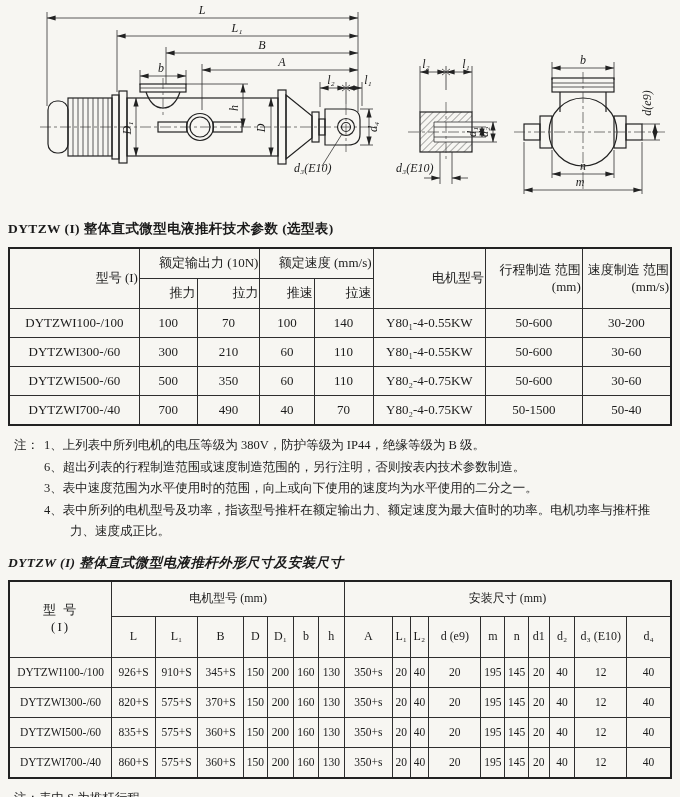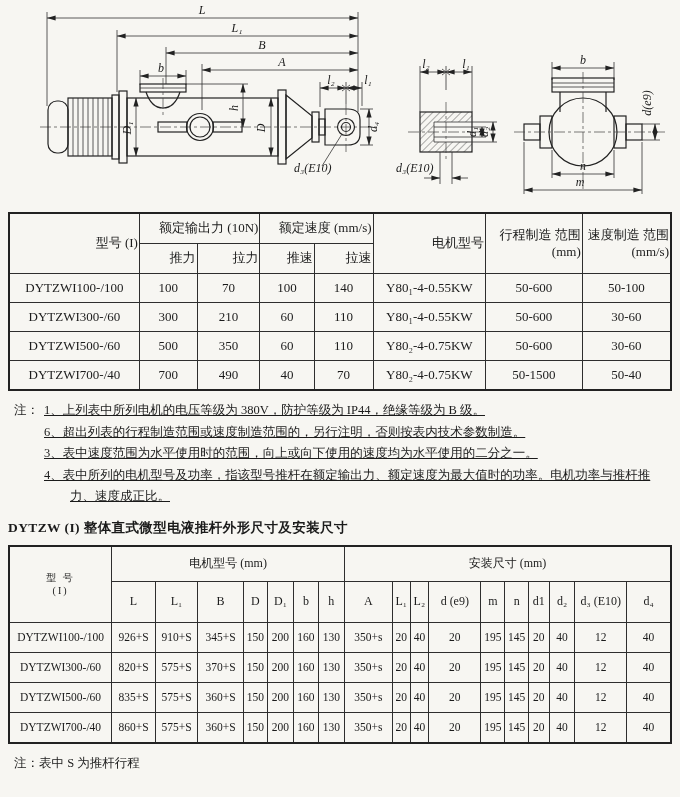--- a/index.html
+++ b/index.html
@@ -12,36 +12,36 @@
   .inner{padding:0 8px;}
   
   .drawing{display:block;}
   .outl{stroke:#222;stroke-width:1.2;fill:none;}
   .thin{stroke:#333;stroke-width:0.8;fill:none;}
   .dim{stroke:#333;stroke-width:0.8;fill:none;}
   .cl{stroke:#444;stroke-width:0.7;fill:none;stroke-dasharray:11 3 3 3;}
   .lbl{font:italic 12px "Liberation Serif","DejaVu Serif",serif;fill:#1a1a1a;}
   
   .sec-title{font-size:13.5px;font-weight:bold;letter-spacing:.4px;margin:8px 0 9px 0;}
-  .sec-title2{font-size:13.5px;font-weight:bold;letter-spacing:.4px;margin:11px 0 8px 0;}
+  .sec-title2{font-size:13.5px;font-weight:bold;letter-spacing:.4px;margin:11px 0 8px 0;font-style:italic;}
   
   table{border-collapse:collapse;table-layout:fixed;width:664px;background:transparent;}
   .t1,.t2{border:2px solid #222;}
   th,td{border:1px solid #2e2e2e;text-align:center;vertical-align:middle;font-weight:normal;padding:0 1px;}
   .t1 th{font-size:13px;height:29px;line-height:1.25;text-align:right;}
   .t1 td{font-size:13px;height:28px;}
   .t2 th{font-size:12px;line-height:1.3;}
   .t2 .grp-row th{height:34px;}
   .t2 .col-row th{height:40px;}
   .t2 td{font-size:11.5px;height:29px;}
-  .t2 th.model-head{white-space:pre-line;font-size:10px;letter-spacing:2px;text-align:center;}
+  .t2 th.model-head{white-space:pre-line;font-size:13px;letter-spacing:2px;text-align:center;}
   
   .notes{position:relative;margin-top:9px;padding-left:36px;font-size:12.5px;line-height:21.5px;}
   .notes .prefix{position:absolute;left:6px;top:0;}
-  .note-line{padding-left:26px;text-indent:-26px;text-decoration:underline;}
+  .note-line{padding-left:26px;text-indent:-26px;}
   .bottom-note{margin-top:11px;padding-left:6px;font-size:12.5px;}
 </style>
 </head>
 <body>
 
 <div class="page">
 
   <svg class="drawing" width="680" height="212" viewBox="0 0 680 212">
     <defs>
       <marker id="arr" markerUnits="userSpaceOnUse" markerWidth="9" markerHeight="7.2" refX="8.6" refY="3.6" orient="auto-start-reverse">
@@ -206,20 +206,21 @@
       <text class="lbl" x="583" y="170" text-anchor="middle">n</text>
       <line class="thin" x1="524" y1="142" x2="524" y2="194"></line>
       <line class="thin" x1="642" y1="142" x2="642" y2="194"></line>
       <line class="dim" x1="524" y1="190" x2="642" y2="190" marker-start="url(#arr)" marker-end="url(#arr)"></line>
       <text class="lbl" x="580" y="186" text-anchor="middle">m</text>
     </g>
   </svg>
 
   <div class="inner">
 
+    <div class="sec-title">DYTZW (I) 整体直式微型电液推杆技术参数 (选型表)</div>
 
     <table class="t1">
       <colgroup>
         <col style="width:19.7%">
           <col style="width:8.7%">
           <col style="width:9.5%">
         <col style="width:8.2%">
           <col style="width:8.9%">
           <col style="width:17%">
         <col style="width:14.6%">
@@ -243,21 +244,21 @@
       </thead>
       <tbody>
           <tr>
             <td>DYTZWI100-/100</td>
             <td>100</td>
             <td>70</td>
             <td>100</td>
             <td>140</td>
             <td>Y80₁-4-0.55KW</td>
             <td>50-600</td>
-            <td>50-100</td>
+            <td>30-200</td>
           </tr>
           <tr>
             <td>DYTZWI300-/60</td>
             <td>300</td>
             <td>210</td>
             <td>60</td>
             <td>110</td>
             <td>Y80₁-4-0.55KW</td>
             <td>50-600</td>
             <td>30-60</td>

